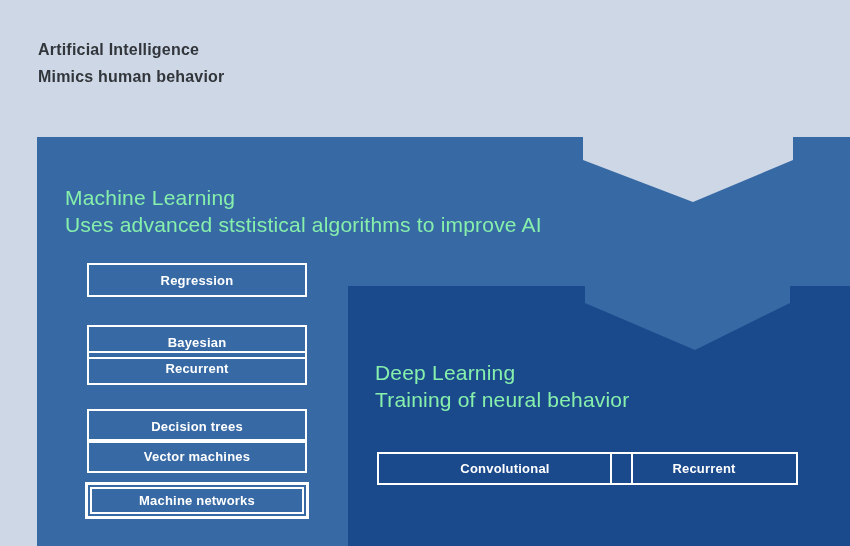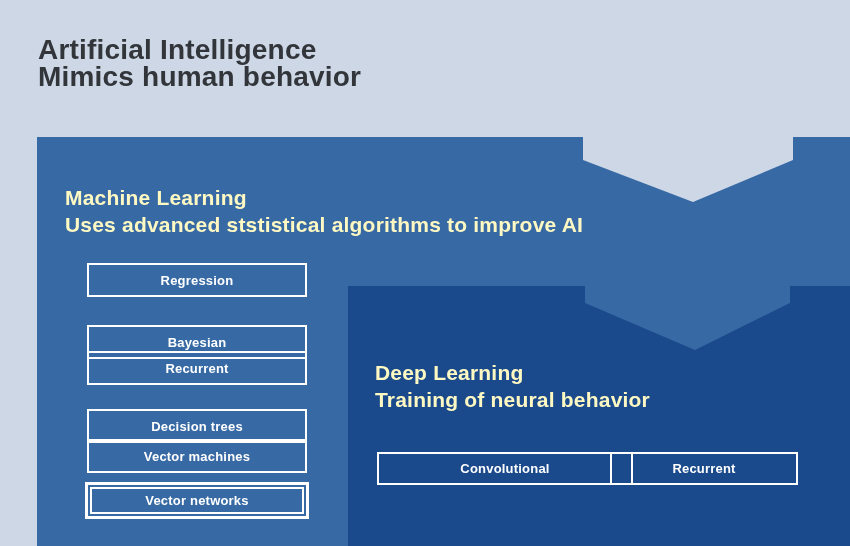--- a/index.html
+++ b/index.html
@@ -10,21 +10,21 @@
     height: 546px;
     overflow: hidden;
     background: var(--background, #CDD7E6);
     font-family: "Liberation Sans", sans-serif;
   }
   .ai-caption {
     position: absolute;
     left: 38px;
     top: 36px;
     color: var(--ai-text, #32363B);
-    font-size: 28px;
+    font-size: 16px;
     line-height: 27px;
     font-weight: 700;
     letter-spacing: 0.2px;
   }
   
   .ml-rect {
     position: absolute;
     left: 37px;
     top: 137px;
     width: 813px;
@@ -43,24 +43,24 @@
     width: 502px;
     height: 260px;
     background: var(--dl-blue, #1B4A8C);
     clip-path: polygon(
       0px 0px, 237px 0px, 237px 17px, 347px 64px, 442px 17px, 442px 0px,
       502px 0px, 502px 260px, 0px 260px
     );
   }
   .section-caption {
     position: absolute;
-    color: #fef9c3;
+    color: #86efac;
     font-size: 21px;
     line-height: 27px;
-    font-weight: 700;
+    font-weight: 400;
     letter-spacing: 0.2px;
     white-space: nowrap;
   }
   .ml-caption { left: 28px; top: 47px; }
   .dl-caption { left: 27px; top: 47px; margin-top: 26px; }
   .item-box {
     position: absolute;
     box-sizing: border-box;
     border: 2px solid #ffffff;
     color: #ffffff;
@@ -103,21 +103,21 @@
   <div class="ml-rect">
     <div class="section-caption ml-caption">
       <div>Machine Learning</div>
       <div>Uses advanced ststistical algorithms to improve AI</div>
     </div>
     <div class="item-box ml-item i0">Regression</div>
     <div class="item-box ml-item i1">Bayesian</div>
     <div class="item-box ml-item i2">Recurrent</div>
     <div class="item-box ml-item i3">Decision trees</div>
     <div class="item-box ml-item i4">Vector machines</div>
-    <div class="item-box ml-item i5">Vector networks</div>
+    <div class="item-box ml-item i5">Machine networks</div>
   </div>
 
   <div class="dl-rect">
     <div class="section-caption dl-caption">
       <div>Deep Learning</div>
       <div>Training of neural behavior</div>
     </div>
     <div class="item-box dl-item d0">Convolutional</div>
     <div class="item-box dl-item d1">Recurrent</div>
   </div>

